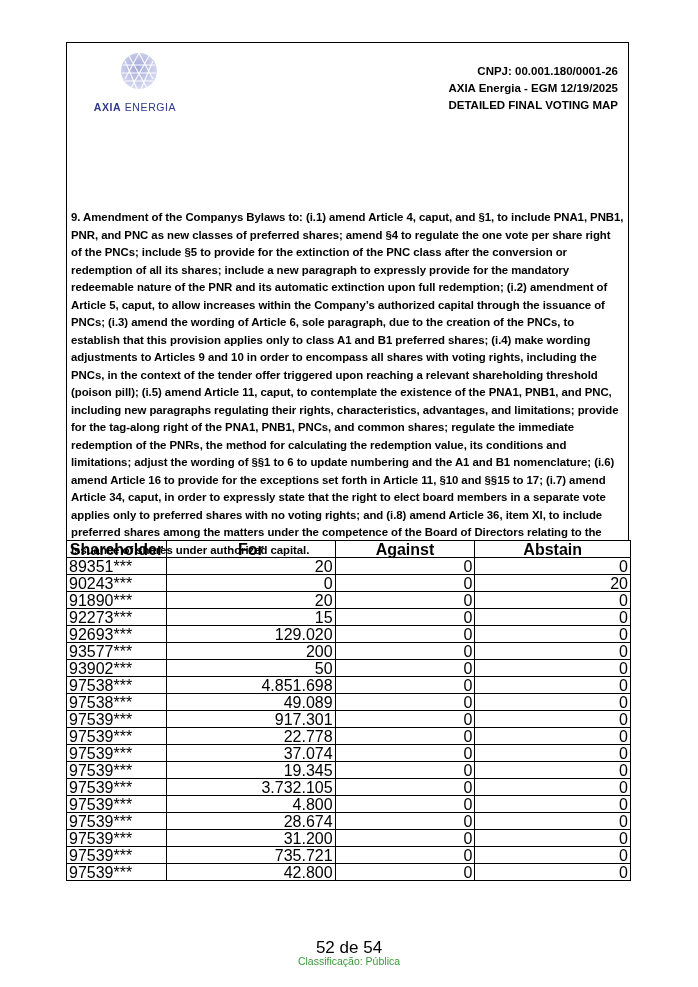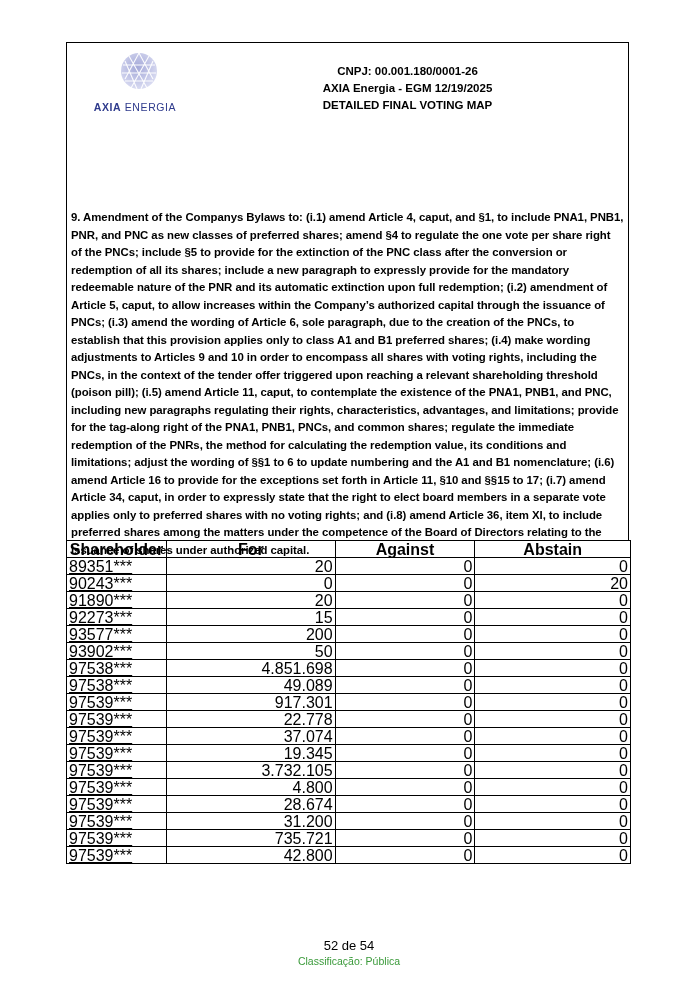--- a/index.html
+++ b/index.html
@@ -5,33 +5,33 @@
   html, body { margin: 0; padding: 0; background: #ffffff; }
   body { width: 698px; height: 987px; position: relative; overflow: hidden;
          font-family: "Liberation Sans", "DejaVu Sans", sans-serif; color: #000; }
   .frame { position: absolute; left: 66px; top: 42px; width: 563px; height: 498px;
            border: 1.5px solid #000; border-bottom: none; box-sizing: border-box; }
   .logo { position: absolute; left: 12px; top: 8px; width: 112px; height: 60px; text-decoration: underline; }
   .logo svg { position: absolute; left: 40px; top: 0; }
   .logo-text { position: absolute; left: 0; top: 50px; width: 112px; text-align: center;
                font-size: 10.5px; letter-spacing: 0.6px; color: #2e3a8c; }
   .logo-text b { font-weight: 700; }
-  .header { position: absolute; left: 130px; right: 10px; top: 20px; text-align: center;
+  .header { position: absolute; left: 130px; right: 10px; top: 20px; text-align: right;
             font-size: 11.5px; font-weight: 700; line-height: 17px; }
   .item { position: absolute; left: 4px; right: 4px; top: 166px; text-align: left;
           font-size: 11.4px; font-weight: 700; line-height: 17.5px; letter-spacing: -0.05px; }
   table.votes { position: absolute; left: 66px; top: 540px; width: 565px; border-collapse: collapse;
                 font-size: 16px; }
   table.votes th, table.votes td { border: 1px solid #000; height: 16px; padding: 0 2px; line-height: 15px; }
   table.votes th { font-weight: 700; text-align: center; }
-  table.votes td.sh { text-align: left; text-decoration: underline; }
+  table.votes td.sh { text-align: left; }
   table.votes td.num { text-align: right; }
   table.votes { border: 1.5px solid #000; }
   .footer { position: absolute; left: 0; width: 698px; text-align: center; }
-  .page-num { top: 938px; font-size: 13px; }
+  .page-num { top: 938px; font-size: 17px; }
   .classif { top: 955px; font-size: 10.5px; color: #3a9a3a; }
 </style>
 </head>
 <body>
 
 <div class="frame">
   <div class="logo">
     <svg width="40" height="42" viewBox="0 0 40 42">
       <defs>
         <radialGradient id="g" cx="45%" cy="40%" r="60%">
@@ -87,20 +87,26 @@
       </tr>
       <tr>
         <td class="sh">91890***</td>
         <td class="num">20</td>
         <td class="num">0</td>
         <td class="num">0</td>
       </tr>
       <tr>
         <td class="sh">92273***</td>
         <td class="num">15</td>
+        <td class="num">0</td>
+        <td class="num">0</td>
+      </tr>
+      <tr>
+        <td class="sh">92693***</td>
+        <td class="num">129.020</td>
         <td class="num">0</td>
         <td class="num">0</td>
       </tr>
       <tr>
         <td class="sh">93577***</td>
         <td class="num">200</td>
         <td class="num">0</td>
         <td class="num">0</td>
       </tr>
       <tr>

